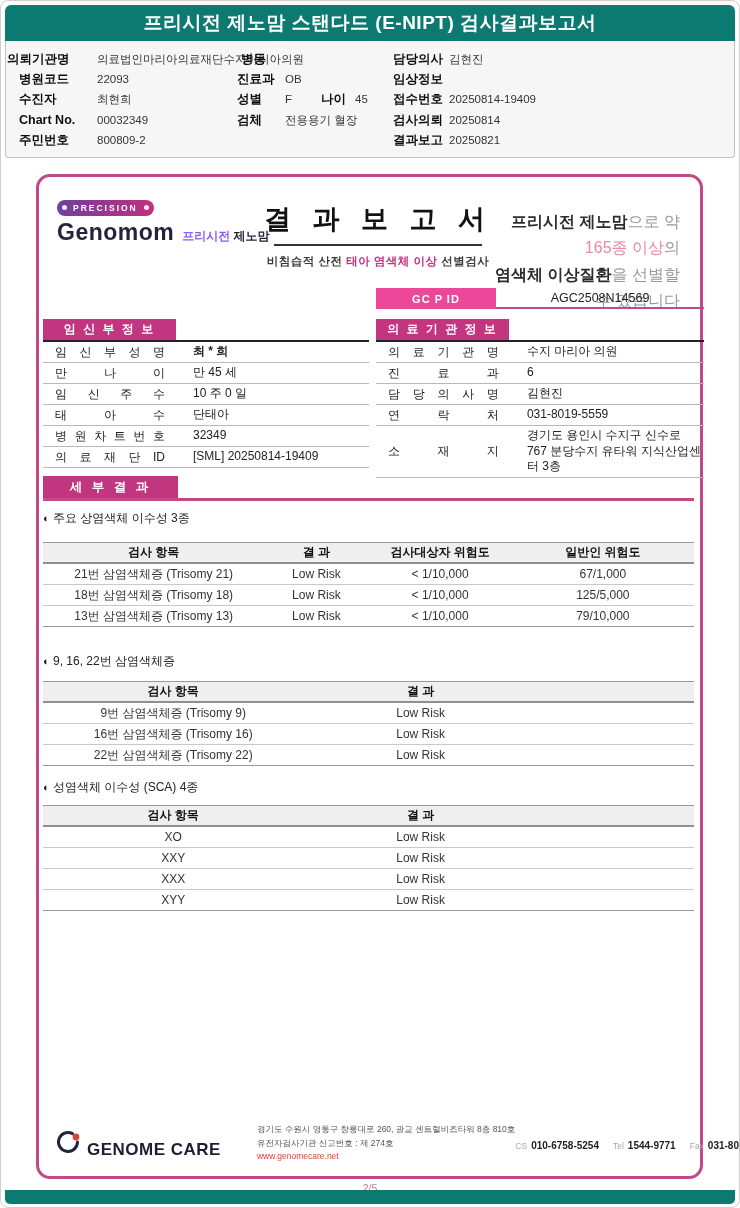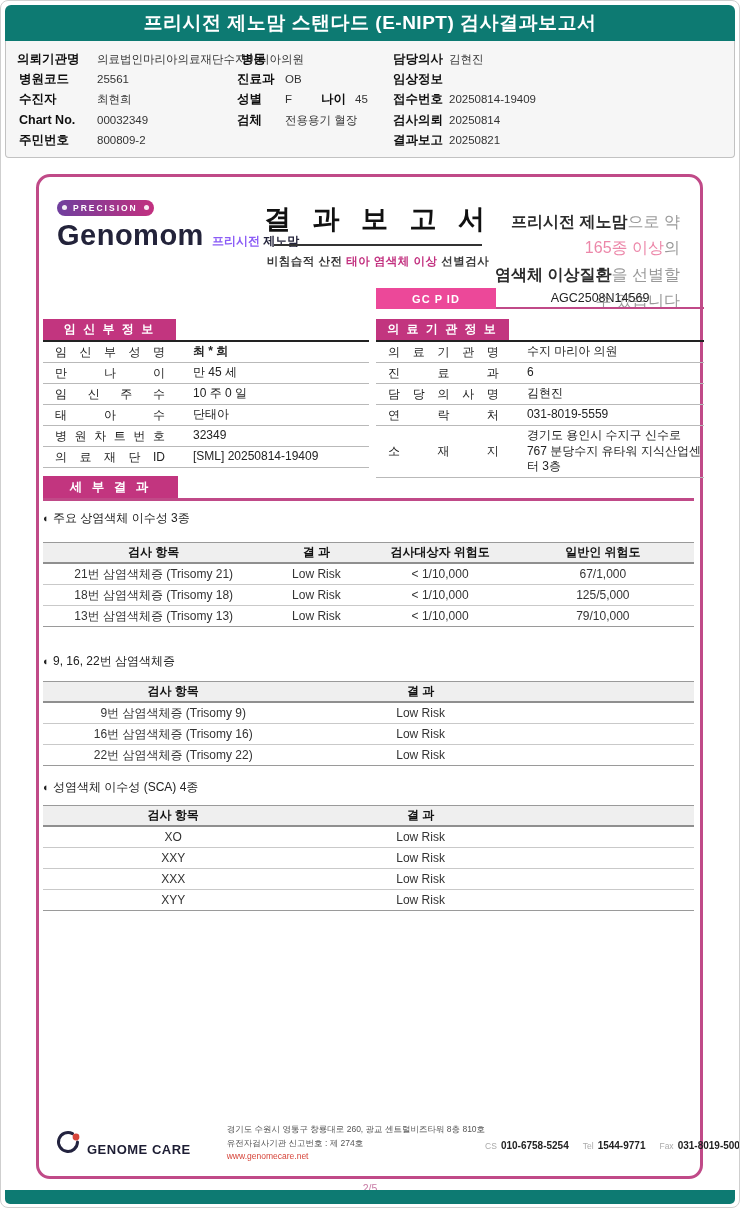--- a/index.html
+++ b/index.html
@@ -42,21 +42,21 @@
     background: linear-gradient(90deg, #6f3f9e, #c2307f);
     color: #fff; font-size: 8.5px; font-weight: bold; letter-spacing: 2px;
     padding: 3px 16px; border-radius: 9px;
   }
   .badge::before, .badge::after {
     content: ""; position: absolute; top: 4.5px; width: 5px; height: 5px;
     border-radius: 50%; background: #fff; opacity: 0.9;
   }
   .badge::before { left: 5px; } .badge::after { right: 5px; }
   .brand-row { margin-top: 3px; white-space: nowrap; }
-  .brand { font-size: 29px; font-weight: 800; color: #23233a; letter-spacing: 0.5px; }
+  .brand { font-size: 23px; font-weight: 800; color: #23233a; letter-spacing: 0.5px; }
   .brand-kr { font-size: 12px; font-weight: bold; margin-left: 8px; }
   .kr-pink { color: #8b5cf6; } .kr-dark { color: #23233a; }
   
   .title-wrap { position: absolute; left: 17px; right: 0; top: 24px; text-align: center; }
   .rc-title { font-size: 27px; font-weight: 800; color: #111; letter-spacing: 7px; }
   .rc-underline { width: 208px; height: 0; border-top: 2px solid #333; margin: 7px auto 0; }
   .rc-subtitle { margin-top: 8px; font-size: 11.5px; font-weight: bold; color: #3a3a3a; letter-spacing: 0.5px; }
   .rc-subtitle .hl { color: #c2307f; }
   
   .tagline { position: absolute; right: 20px; top: 32px; width: 186px; font-size: 16px; line-height: 1.65; color: #999; text-align: right; }
@@ -104,47 +104,47 @@
   .rt-1 { margin-top: 15px; } .rt-2 { margin-top: 11px; } .rt-3 { margin-top: 9px; }
   .rrow { display: flex; align-items: center; height: 21px; border-bottom: 1px solid #c9c9c9; font-size: 12px; color: #333; }
   .rrow:last-child { border-bottom: 1px solid #9a9a9a; }
   .rrow.rhead { background: #efefef; font-weight: bold; color: #111; border-bottom: 2px solid #8f8f8f; }
   .c { text-align: center; }
   .t4 .c1 { width: 34%; } .t4 .c2 { width: 16%; } .t4 .c3 { width: 22%; } .t4 .c4 { width: 28%; }
   .t2 .c1 { width: 40%; } .t2 .c2 { width: 36%; } .t2 .c3 { width: 24%; }
   
   .card-footer { position: absolute; left: 16px; right: 16px; bottom: 12px; display: flex; align-items: center; }
   .gc-logo { display: flex; align-items: center; }
-  .gc-brand { font-size: 13px; font-weight: 800; color: #1d1d33; letter-spacing: 0.5px; margin-left: 6px; white-space: nowrap; margin-top: 12px; }
+  .gc-brand { font-size: 17px; font-weight: 800; color: #1d1d33; letter-spacing: 0.5px; margin-left: 6px; white-space: nowrap; margin-top: 12px; }
   .addr { margin-left: 36px; font-size: 8.5px; color: #555; line-height: 1.6; white-space: nowrap; }
   .addr .web { color: #d6453a; }
   .contacts { margin-left: auto; display: flex; gap: 14px; align-items: baseline; white-space: nowrap; }
   .contact .cl { color: #aaa; font-size: 8.5px; margin-right: 4px; }
   .contact .cv { color: #222; font-size: 10px; font-weight: bold; }
   
   .page-num { position: absolute; left: 0; right: 0; top: 1181px; text-align: center; font-size: 10.5px; color: #c87ca6; }
   .bottom-bar { position: absolute; left: 4px; right: 4px; bottom: 3px; height: 14px; background: #0d7a72; border-radius: 0 0 5px 5px; }
 </style>
 </head>
 <body>
 
 <div class="page">
 
   <div class="top-bar">
     <span>프리시전 제노맘 스탠다드 (E-NIPT) 검사결과보고서</span>
   </div>
 
   <div class="patient-box"></div>
 
-  <div class="pi lbl" style="top:50px;left:16px">의뢰기관명</div>
+  <div class="pi lbl" style="top:50px;left:6px">의뢰기관명</div>
   <div class="pi" style="top:50px;left:96px">의료법인마리아의료재단수지마리아의원</div>
   <div class="pi lbl" style="top:50px;left:240px">병동</div>
 
   <div class="pi lbl" style="top:70px;left:18px">병원코드</div>
-  <div class="pi" style="top:70px;left:96px">25561</div>
+  <div class="pi" style="top:70px;left:96px">22093</div>
 
   <div class="pi lbl" style="top:90px;left:18px">수진자</div>
   <div class="pi" style="top:90px;left:96px">최현희</div>
 
   <div class="pi lbl" style="top:111px;left:18px">Chart No.</div>
   <div class="pi" style="top:111px;left:96px">00032349</div>
 
   <div class="pi lbl" style="top:131px;left:18px">주민번호</div>
   <div class="pi" style="top:131px;left:96px">800809-2</div>
 

